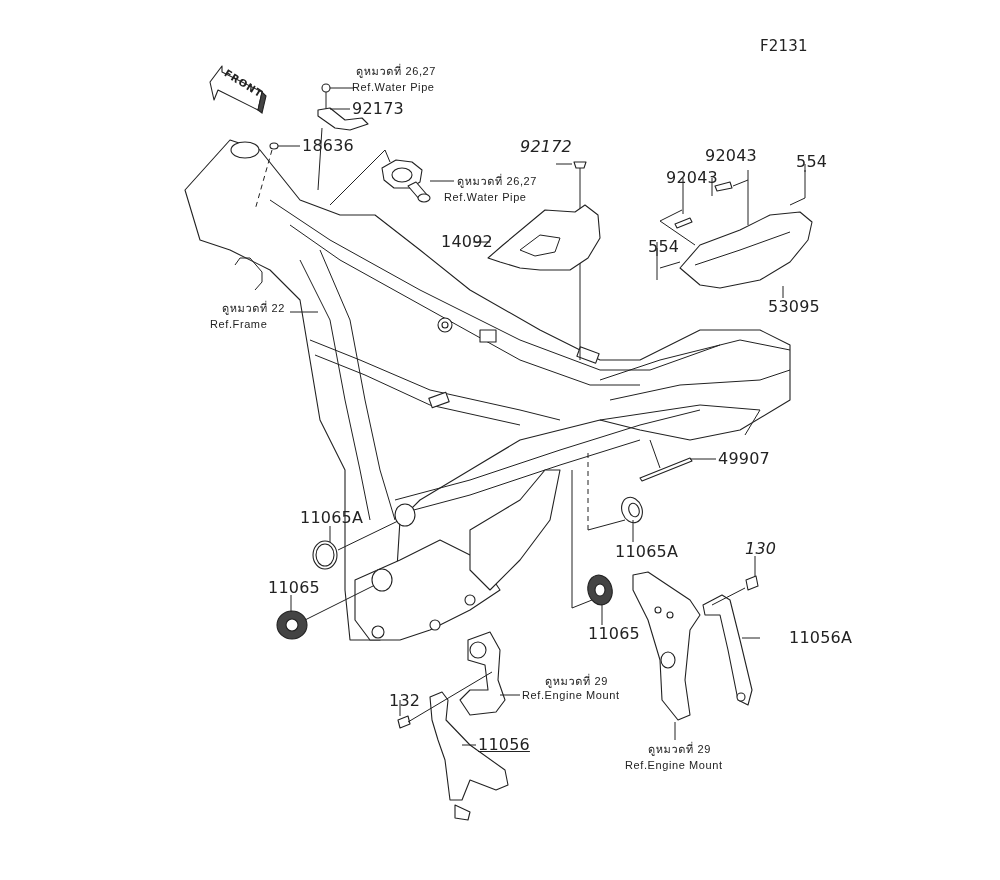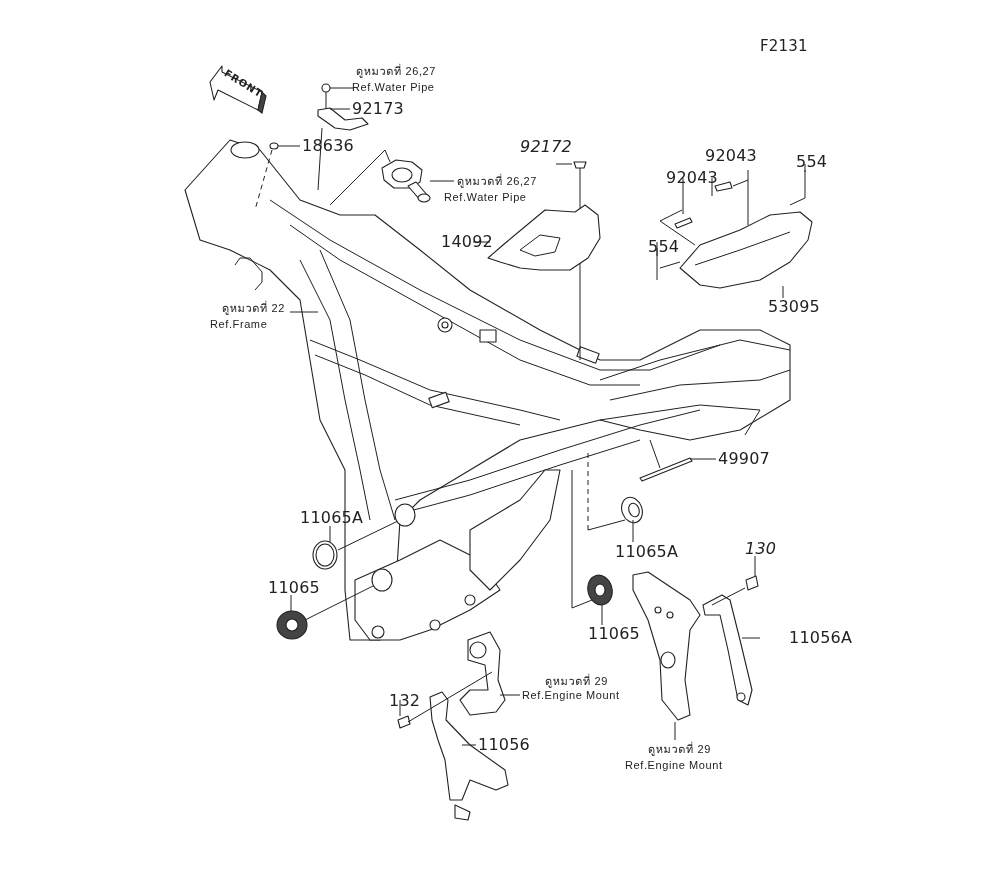--- a/index.html
+++ b/index.html
@@ -220,18 +220,18 @@
 
 <span class="lbl" style="left:718px; top:453px;">49907</span>
 <span class="lbl" style="left:615px; top:546px;">11065A</span>
 <span class="lbl" style="left:588px; top:628px;">11065</span>
 <span class="lbl" style="left:300px; top:512px;">11065A</span>
 <span class="lbl" style="left:268px; top:582px;">11065</span>
 
 <span class="lbl" style="left:745px; top:543px;font-style:italic;">130</span>
 <span class="lbl" style="left:789px; top:632px;">11056A</span>
 <span class="lbl" style="left:389px; top:687px;margin-top:8px;">132</span>
-<span class="lbl" style="left:478px; top:739px;">11056</span>
+<span class="lbl" style="left:478px; top:739px;text-decoration:underline;">11056</span>
 
 <span class="lbl ref" style="left:545px; top:675px;">ดูหมวดที่ 29</span>
 <span class="lbl ref" style="left:522px; top:689px;">Ref.Engine Mount</span>
 <span class="lbl ref" style="left:648px; top:743px;">ดูหมวดที่ 29</span>
 <span class="lbl ref" style="left:625px; top:759px;">Ref.Engine Mount</span>
 
 </body></html>

